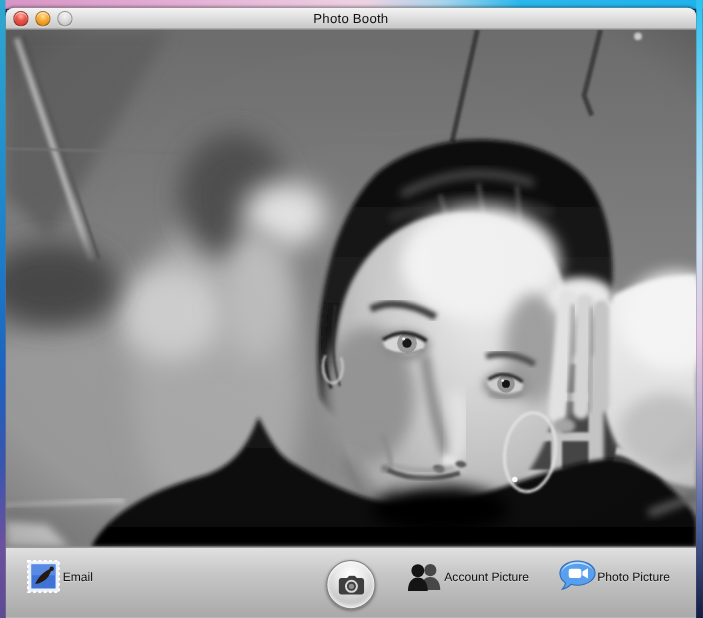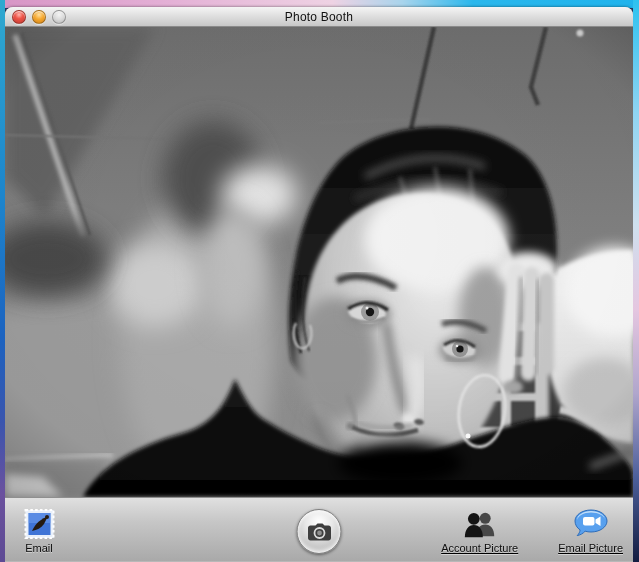--- a/index.html
+++ b/index.html
@@ -33,22 +33,22 @@
   .light.gray   { background:radial-gradient(circle at 50% 30%, #f4f4f4 0%, #d9d9d9 50%, #b6b6b6 100%); }
 
   .viewfinder { position:relative; width:628px; height:470px; background:#7d7d7d; }
   .viewfinder svg { display:block; }
 
   .toolbar { position:relative; height:64px;
     background:linear-gradient(180deg,#e0e0e0 0%,#c6c6c6 38%,#a9a9a9 100%);
     border-top:1px solid #8f8f8f; }
   .tb-group { position:absolute; top:0; display:flex; gap:17px; }
   .tb-group.left { left:16px; }
-  .tb-group.right { right:10px; gap:40px;text-decoration:underline; }
-  .tb-btn { display:flex; flex-direction:column; align-items:center; padding-top:9px; cursor:default; }
+  .tb-group.right { right:24px; gap:26px; }
+  .tb-btn { display:flex; flex-direction:row; align-items:center; padding-top:9px; cursor:default; }
   .tb-btn .ico { width:36px; height:34px; display:flex; align-items:center; justify-content:center; }
   .tb-label { font-size:11px; color:#0d0d0d; margin-top:1px; white-space:nowrap;
     text-shadow:0 1px 0 rgba(255,255,255,.45); }
 
   .shutter { position:absolute; left:50%; top:11px; transform:translateX(-50%);
     width:45px; height:45px; border-radius:50%;
     background:radial-gradient(circle at 50% 28%, #ffffff 0%, #e8e8e8 35%, #c9c9c9 65%, #adadad 100%);
     border:1px solid #7f7f7f;
     box-shadow:0 1px 3px rgba(0,0,0,.45), inset 0 -2px 4px rgba(255,255,255,.9), inset 0 2px 3px rgba(255,255,255,.6);
     display:flex; align-items:center; justify-content:center; }
@@ -274,21 +274,21 @@
         </div>
         <div class="tb-btn">
           <div class="ico">
             <svg width="34" height="32" viewBox="0 0 34 32">
               <path d="M17,2 C25.8,2 33,6.9 33,13 C33,19.1 25.8,24 17,24 C14.9,24 12.9,23.7 11.1,23.2 C9,25.5 6.2,27.1 3.2,27.6 C5,25.8 5.9,23.9 6.1,21.9 C3,19.9 1,16.6 1,13 C1,6.9 8.2,2 17,2 Z" fill="#58a0ee" stroke="#2e6cb8" stroke-width="1"></path>
               <path d="M17,3 C24.5,3 31,7.3 31,12 C31,8 24.5,4.5 17,4.5 C9.5,4.5 4,8 3,12 C3,7.3 9.5,3 17,3 Z" fill="#cfe6fb" opacity=".9"></path>
               <rect x="9" y="9" width="11.5" height="8.5" rx="2" fill="#ffffff"></rect>
               <path d="M21.5,11.5 L26.5,8.5 L26.5,18 L21.5,15 Z" fill="#ffffff"></path>
             </svg>
           </div>
-          <div class="tb-label">Email Picture</div>
+          <div class="tb-label">Photo Picture</div>
         </div>
       </div>
 
     </div>
   </div>
 
   <div class="desk-left"></div>
   <div class="desk-right"></div>
 </div>
 

